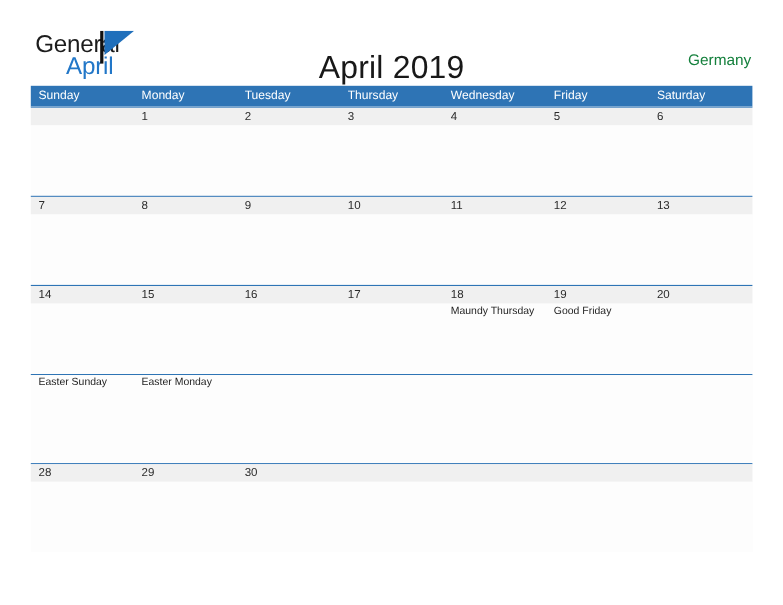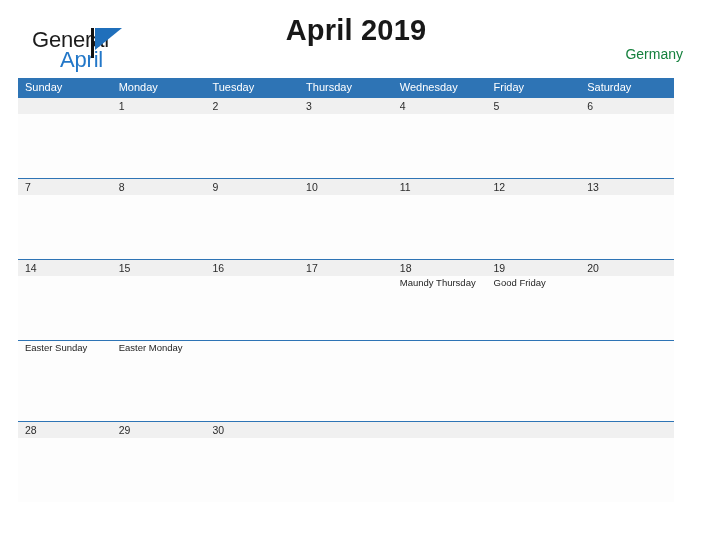--- a/index.html
+++ b/index.html
@@ -63,43 +63,43 @@
     position: absolute;
     left: 59px;
     top: 0px;
     width: 33px;
     height: 30px;
   }
 
   .month-title {
     position: absolute;
     left: 0;
-    top: 14px;
+    top: 46px;
     width: 712px;
     text-align: center;
     font-size: 29px;
     color: #181818;
     font-family: "Liberation Sans", sans-serif;
-    font-weight: bold;
+    font-weight: normal;
     letter-spacing: 0.2px;
   }
 
   .country {
     position: absolute;
     right: 29px;
     top: 46px;
     font-size: 14px;
     color: #15803d;
     font-family: "Liberation Sans", sans-serif;
   }
 
   
   .calendar {
     position: absolute;
-    left: 18px;
+    left: 28px;
     top: 78px;
     width: 656px;
   }
 
   .weekdays {
     display: flex;
     width: 656px;
     height: 19px;
     background: #2E74B5;
   }

